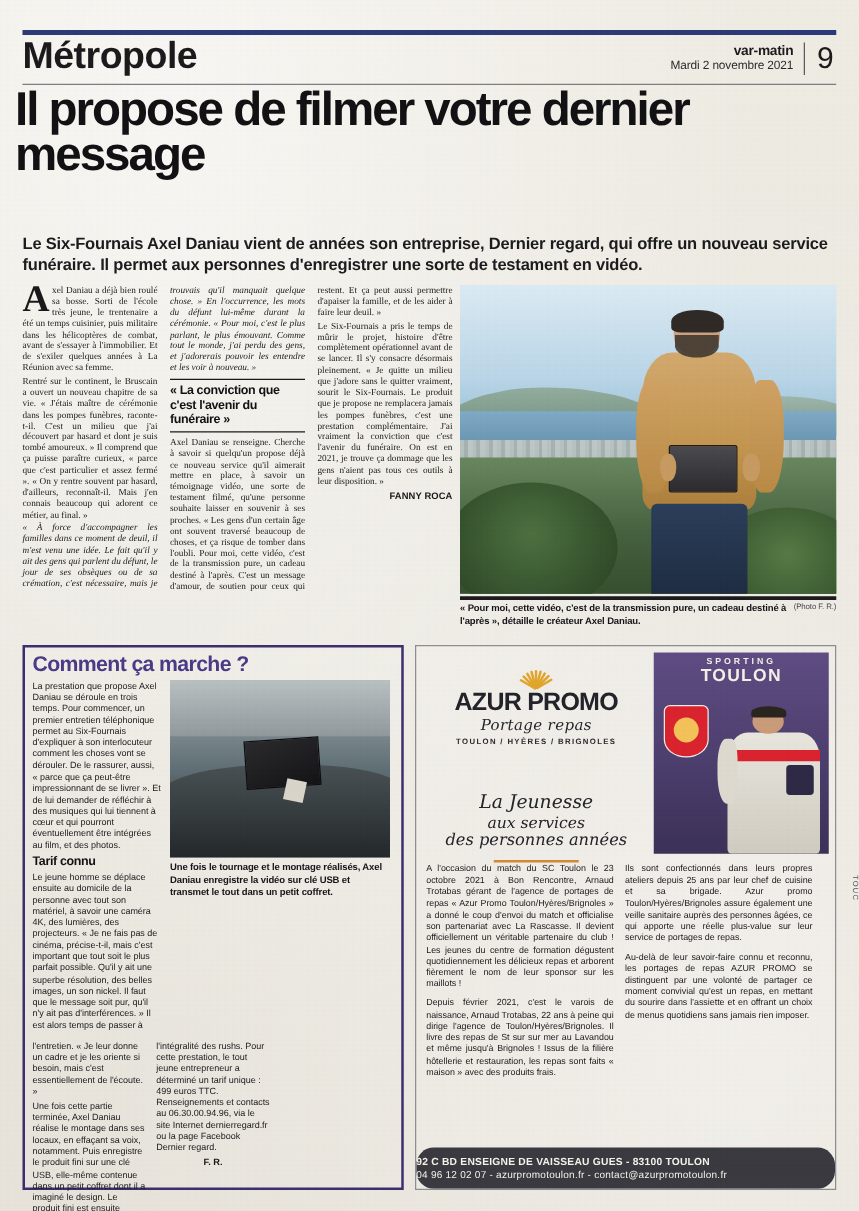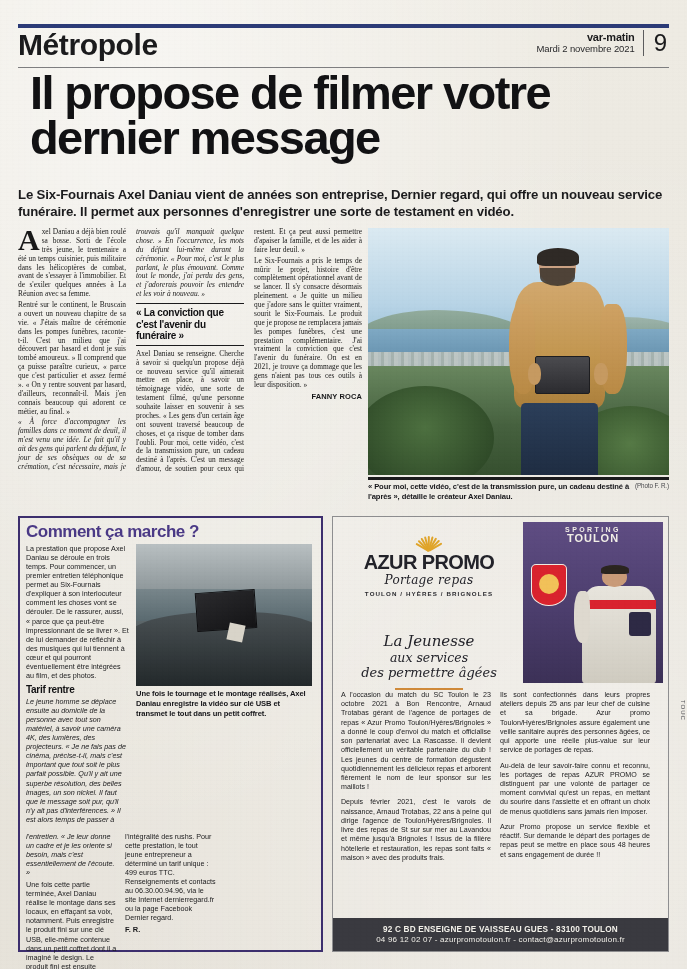--- a/index.html
+++ b/index.html
@@ -20,37 +20,37 @@
   .noise{
     position:absolute;inset:0;pointer-events:none;opacity:.22;
     background-image:
       repeating-linear-gradient(0deg, rgba(0,0,0,.035) 0px, rgba(0,0,0,0) 2px, rgba(0,0,0,0) 4px),
       repeating-linear-gradient(90deg, rgba(0,0,0,.025) 0px, rgba(0,0,0,0) 3px, rgba(0,0,0,0) 6px);
   }
 
   
   .masthead{position:absolute;left:18px;top:24px;width:651px;}
   .rule-blue{height:4px;background:#2c3b77;width:100%;}
-  .mast-row{display:flex;align-items:flex-start;justify-content:space-between;padding-top:2px;}
+  .mast-row{display:flex;align-items:flex-end;justify-content:space-between;padding-top:2px;}
   .section-title{
     font-size:30px;font-weight:700;letter-spacing:-.4px;color:#1b1b1d;line-height:1;
     padding-bottom:4px;
   }
   .mast-right{display:flex;align-items:center;gap:8px;padding-bottom:4px;}
   .mast-meta{text-align:right;line-height:1.15;}
   .brand{font-size:11px;font-weight:700;color:#1b1b1d;letter-spacing:-.2px;}
   .issue-date{font-size:9.5px;color:#2a2a2c;letter-spacing:-.1px;}
   .mast-sep{width:1px;height:26px;background:#5c5c5e;}
   .page-no{font-size:24px;font-weight:400;color:#1b1b1d;line-height:1;padding:0 2px 1px 2px;}
   .rule-thin{height:1px;background:#7e7e80;margin-top:3px;}
 
   
   .headline{
-    position:absolute;left:30px;top:70px;width:640px;
-    font-size:47px;line-height:.96;font-weight:700;letter-spacing:-1.6px;color:#121214;
+    position:absolute;left:12px;top:70px;width:640px;
+    font-size:38px;line-height:.96;font-weight:700;letter-spacing:-1.6px;color:#121214;
   }
   .standfirst{
     position:absolute;left:18px;top:186px;width:648px;
     font-size:13.2px;line-height:1.32;font-weight:600;color:#1c1c1e;letter-spacing:-.15px;
   }
 
   
   .art{position:absolute;left:18px;top:228px;width:344px;height:250px;}
   .art-cols{column-count:3;column-gap:10px;column-fill:auto;height:250px;}
   .art p{
@@ -144,23 +144,23 @@
   .fp-box{position:absolute;left:34%;top:33%;width:33%;height:26%;
     background:linear-gradient(160deg,#2b2b2e,#141416);border:1px solid #0d0d0f;transform:rotate(-4deg);}
   .fp-key{position:absolute;left:52%;top:56%;width:9%;height:12%;background:#d8d4c9;transform:rotate(12deg);}
   .feat-cap{
     margin-top:3px;width:176px;font-size:7.6px;line-height:1.3;font-weight:700;color:#16161a;letter-spacing:-.1px;
   }
   .feat-body{margin-top:5px;column-count:3;column-gap:8px;height:242px;column-fill:auto;}
   .feature p, .feat-col-a p{
     margin:0 0 3px 0;font-size:7.2px;line-height:1.26;color:#1a1a1c;text-align:left;
   }
-  .feature p.ital{font-style:italic;}
+  .feature p.ital{}
   .feat-h3{margin:4px 0 2px 0;font-size:10px;font-weight:700;color:#121214;letter-spacing:-.3px;}
-  .feat-byline{font-size:7.4px;font-weight:700;text-align:left;margin-top:2px;}
+  .feat-byline{font-size:7.4px;font-weight:700;text-align:center;margin-top:2px;}
 
   
   .advert{
     position:absolute;left:332px;top:516px;width:337px;height:436px;
     border:1px solid #8e8e90;box-sizing:border-box;background:rgba(255,255,255,.12);
     overflow:hidden;
   }
   .ad-top{display:flex;height:166px;}
   .ad-brand{width:190px;padding:8px 6px 0 8px;box-sizing:border-box;text-align:center;}
   .sunrays{height:26px;position:relative;margin-bottom:1px;}
@@ -174,39 +174,39 @@
   .ad-slogan .l1{font-size:15px;margin-top:36px;}
   .ad-slogan .l2{font-size:12.5px;}
   .ad-slogan .l3{font-size:13px;}
   .ad-divider{width:68px;height:2px;background:#d08a3a;margin:7px auto 0 auto;}
   .ad-photo{
     flex:1;margin:5px 5px 0 0;position:relative;overflow:hidden;
     background:linear-gradient(180deg,#5f4d83 0%,#4c3e6d 55%,#3c3157 100%);
   }
   .sporting{position:absolute;left:0;top:4px;width:100%;text-align:center;}
   .sporting .s1{font-size:7px;font-weight:700;letter-spacing:2.4px;color:#f2efe7;}
-  .sporting .s2{font-size:11px;font-weight:700;letter-spacing:1px;color:#f2efe7;line-height:1;}
+  .sporting .s2{font-size:14px;font-weight:700;letter-spacing:1px;color:#f2efe7;line-height:1;}
   .crest{
     position:absolute;left:8px;top:42px;width:34px;height:40px;background:#d9232e;
     border-radius:5px 5px 50% 50% / 5px 5px 34% 34%;border:1.5px solid #f0ece3;
   }
   .crest::after{content:"";position:absolute;left:7px;top:9px;width:20px;height:20px;background:#f4d35e;border-radius:50%;opacity:.9;}
   .ad-man{position:absolute;right:2px;bottom:0;width:84px;height:118px;}
   .am-head{position:absolute;left:30%;top:2%;width:30%;height:17%;background:#c99b79;border-radius:48%;}
   .am-hair{position:absolute;left:28%;top:0%;width:34%;height:8%;background:#2b2520;border-radius:50% 50% 15% 15%;}
   .am-body{position:absolute;left:6%;top:18%;width:88%;height:82%;background:linear-gradient(180deg,#e8e5dd,#cfcbc0);border-radius:22% 22% 4% 4%;}
   .am-stripe{position:absolute;left:6%;top:30%;width:88%;height:7%;background:#d9232e;}
   .am-badge{position:absolute;left:62%;top:40%;width:26%;height:20%;background:#2e2a45;border-radius:3px;}
   .am-arm{position:absolute;left:-4%;top:22%;width:20%;height:44%;background:#ded9cf;border-radius:40% 30% 35% 45%;}
   .ad-body{display:flex;gap:9px;padding:8px 8px 0 8px;box-sizing:border-box;height:230px;}
   .ad-col{width:150px;}
   .ad-col p{margin:0 0 6px 0;font-size:7.1px;line-height:1.3;text-align:justify;color:#1b1b1d;}
   .ad-banner{
     position:absolute;left:0;bottom:0;width:100%;height:33px;background:#3a3a40;color:#f3f1ea;
-    display:flex;flex-direction:column;align-items:center;justify-content:center;gap:1px;
+    display:flex;flex-direction:column;align-items:flex-start;justify-content:center;gap:1px;border-radius:14px;
   }
   .ad-banner .b1{font-size:8.2px;font-weight:700;letter-spacing:.2px;}
   .ad-banner .b2{font-size:8px;letter-spacing:.2px;}
   .side-tab{
     position:absolute;right:1px;top:700px;width:9px;height:120px;
     writing-mode:vertical-rl;text-orientation:mixed;
     font-size:6px;letter-spacing:1px;color:#55555a;
   }
 </style>
 </head>
@@ -271,21 +271,21 @@
   <div class="photo-cap">
     <span class="credit">(Photo F. R.)</span>
     <span>« Pour moi, cette vidéo, c'est de la transmission pure, un cadeau destiné à l'après », détaille le créateur Axel Daniau.</span>
   </div>
 
   <div class="feature">
     <h2>Comment ça marche ?</h2>
     <div class="feat-top">
       <div class="feat-col-a">
         <p>La prestation que propose Axel Daniau se déroule en trois temps. Pour commencer, un premier entretien téléphonique permet au Six-Fournais d'expliquer à son interlocuteur comment les choses vont se dérouler. De le rassurer, aussi, « parce que ça peut-être impressionnant de se livrer ». Et de lui demander de réfléchir à des musiques qui lui tiennent à cœur et qui pourront éventuellement être intégrées au film, et des photos.</p>
-        <div class="feat-h3">Tarif rentre</div>
+        <div class="feat-h3">Tarif connu</div>
         <p class="ital">Le jeune homme se déplace ensuite au domicile de la personne avec tout son matériel, à savoir une caméra 4K, des lumières, des projecteurs. « Je ne fais pas de cinéma, précise-t-il, mais c'est important que tout soit le plus parfait possible. Qu'il y ait une superbe résolution, des belles images, un son nickel. Il faut que le message soit pur, qu'il n'y ait pas d'interférences. » Il est alors temps de passer à</p>
       </div>
       <div>
         <div class="feat-photo">
           <div class="fp-sky"></div>
           <div class="fp-sea"></div>
           <div class="fp-rock"></div>
           <div class="fp-box"></div>
           <div class="fp-key"></div>
         </div>
@@ -313,21 +313,21 @@
           <span style="transform:translateX(-50%) rotate(30deg)"></span>
           <span style="transform:translateX(-50%) rotate(45deg)"></span>
           <span style="transform:translateX(-50%) rotate(60deg)"></span>
         </div>
         <div class="ad-logo">AZUR PROMO</div>
         <div class="ad-script">Portage repas</div>
         <div class="ad-cities">TOULON / HYÈRES / BRIGNOLES</div>
         <div class="ad-slogan">
           <div class="l1">La Jeunesse</div>
           <div class="l2">aux services</div>
-          <div class="l3">des permettre âgées</div>
+          <div class="l3">des personnes années</div>
         </div>
         <div class="ad-divider"></div>
       </div>
       <div class="ad-photo">
         <div class="sporting">
           <div class="s1">SPORTING</div>
           <div class="s2">TOULON</div>
         </div>
         <div class="crest"></div>
         <div class="ad-man">
@@ -341,21 +341,20 @@
       </div>
     </div>
     <div class="ad-body">
       <div class="ad-col">
         <p>A l'occasion du match du SC Toulon le 23 octobre 2021 à Bon Rencontre, Arnaud Trotabas gérant de l'agence de portages de repas « Azur Promo Toulon/Hyères/Brignoles » a donné le coup d'envoi du match et officialise son partenariat avec La Rascasse. Il devient officiellement un véritable partenaire du club ! Les jeunes du centre de formation dégustent quotidiennement les délicieux repas et arborent fièrement le nom de leur sponsor sur les maillots !</p>
         <p>Depuis février 2021, c'est le varois de naissance, Arnaud Trotabas, 22 ans à peine qui dirige l'agence de Toulon/Hyères/Brignoles. Il livre des repas de St sur sur mer au Lavandou et même jusqu'à Brignoles ! Issus de la filière hôtellerie et restauration, les repas sont faits « maison » avec des produits frais.</p>
       </div>
       <div class="ad-col">
         <p>Ils sont confectionnés dans leurs propres ateliers depuis 25 ans par leur chef de cuisine et sa brigade. Azur promo Toulon/Hyères/Brignoles assure également une veille sanitaire auprès des personnes âgées, ce qui apporte une réelle plus-value sur leur service de portages de repas.</p>
         <p>Au-delà de leur savoir-faire connu et reconnu, les portages de repas AZUR PROMO se distinguent par une volonté de partager ce moment convivial qu'est un repas, en mettant du sourire dans l'assiette et en offrant un choix de menus quotidiens sans jamais rien imposer.</p>
-        <p>Azur Promo propose un service flexible et réactif. Sur demande le départ des portages de repas peut se mettre en place sous 48 heures et sans engagement de durée !!</p>
       </div>
     </div>
     <div class="ad-banner">
       <div class="b1">92 C BD ENSEIGNE DE VAISSEAU GUES - 83100 TOULON</div>
       <div class="b2">04 96 12 02 07 - azurpromotoulon.fr - contact@azurpromotoulon.fr</div>
     </div>
   </div>
 
   <div class="side-tab">TOUC</div>
 

